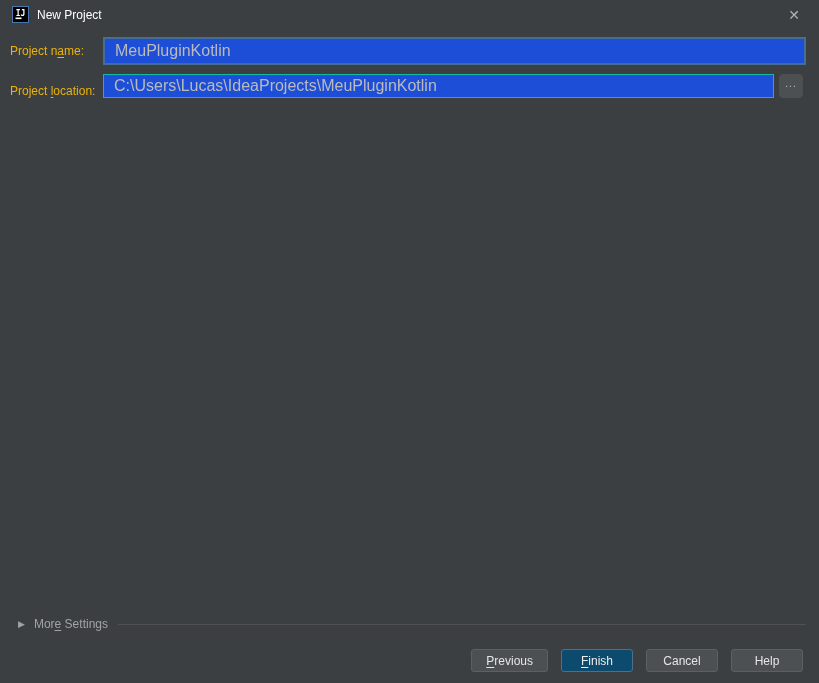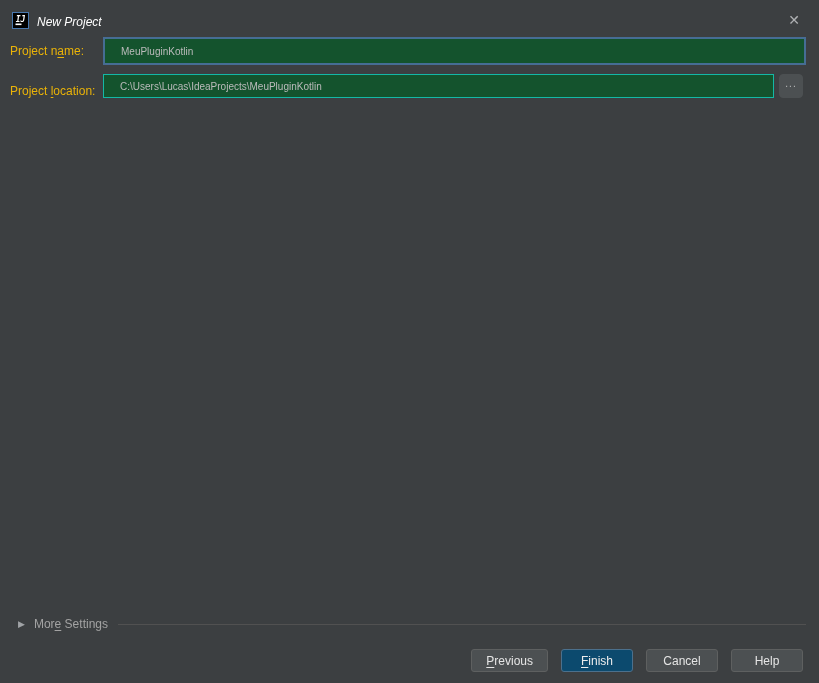--- a/index.html
+++ b/index.html
@@ -8,44 +8,43 @@
     background: #3C3F41;
     font-family: "Liberation Sans", "DejaVu Sans", sans-serif;
     font-size: 12px;
     color: #BBBBBB;
   }
   .dialog { width: 819px; height: 683px; display: flex; flex-direction: column; }
 
   
   .titlebar {
     height: 29px; flex: none;
-    display: flex; align-items: flex-end;
+    display: flex; align-items: center;
     padding: 0 16px 0 12px;
-    font-style: italic;
   }
   .app-icon { width: 17px; height: 17px; flex: none; margin-right: 8px; display: block; }
   .title { color: #ffffff; }
   .close {
     margin-left: auto;
     color: #AFB1B3; font-size: 14px; line-height: 14px;
     cursor: default; padding: 2px 3px;
   }
 
   
   .form-row { display: flex; align-items: center; padding-left: 10px; flex: none; }
   .row-name { margin-top: 8px; padding-right: 13px; }
   .row-location { margin-top: 9px; padding-right: 16px; align-items: flex-end; }
   .form-label { width: 93px; flex: none; color: #eab308; }
   .mn { text-decoration: underline; text-underline-offset: 2px; }
   input.field {
     flex: 1; min-width: 0;
-    background: #14532d; color: #BBBBBB;
+    background: #1d4ed8; color: #BBBBBB;
     font-family: "Liberation Sans", "DejaVu Sans", sans-serif;
-    font-size: 10px;
-    padding: 0 16px; outline: none;
+    font-size: 16px;
+    padding: 0 10px; outline: none;
   }
   input.field-name { height: 28px; border: 2px solid #466D94; }
   input.field-location { height: 24px; border: 1px solid #14b8a6; }
   .browse-btn {
     flex: none; width: 24px; height: 24px; margin-left: 5px;
     background: #4C5052; color: #BBBBBB;
     border: 1px solid #4C5052; border-radius: 4px;
     font-size: 10px; line-height: 10px; letter-spacing: 1px;
     padding-bottom: 4px; cursor: default;
   }

